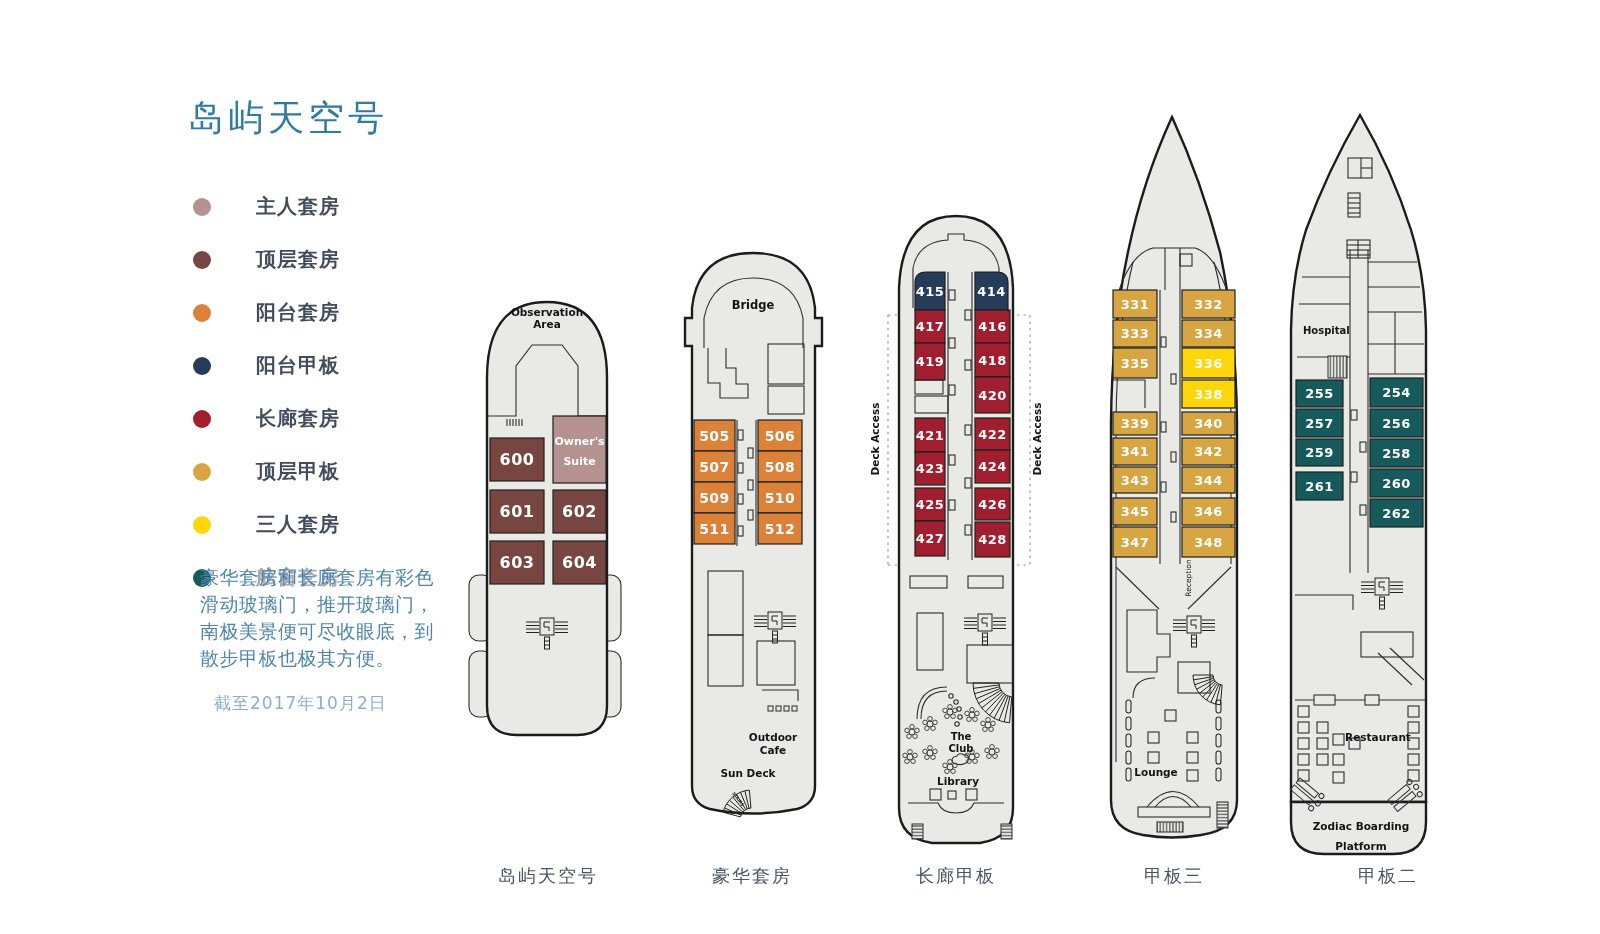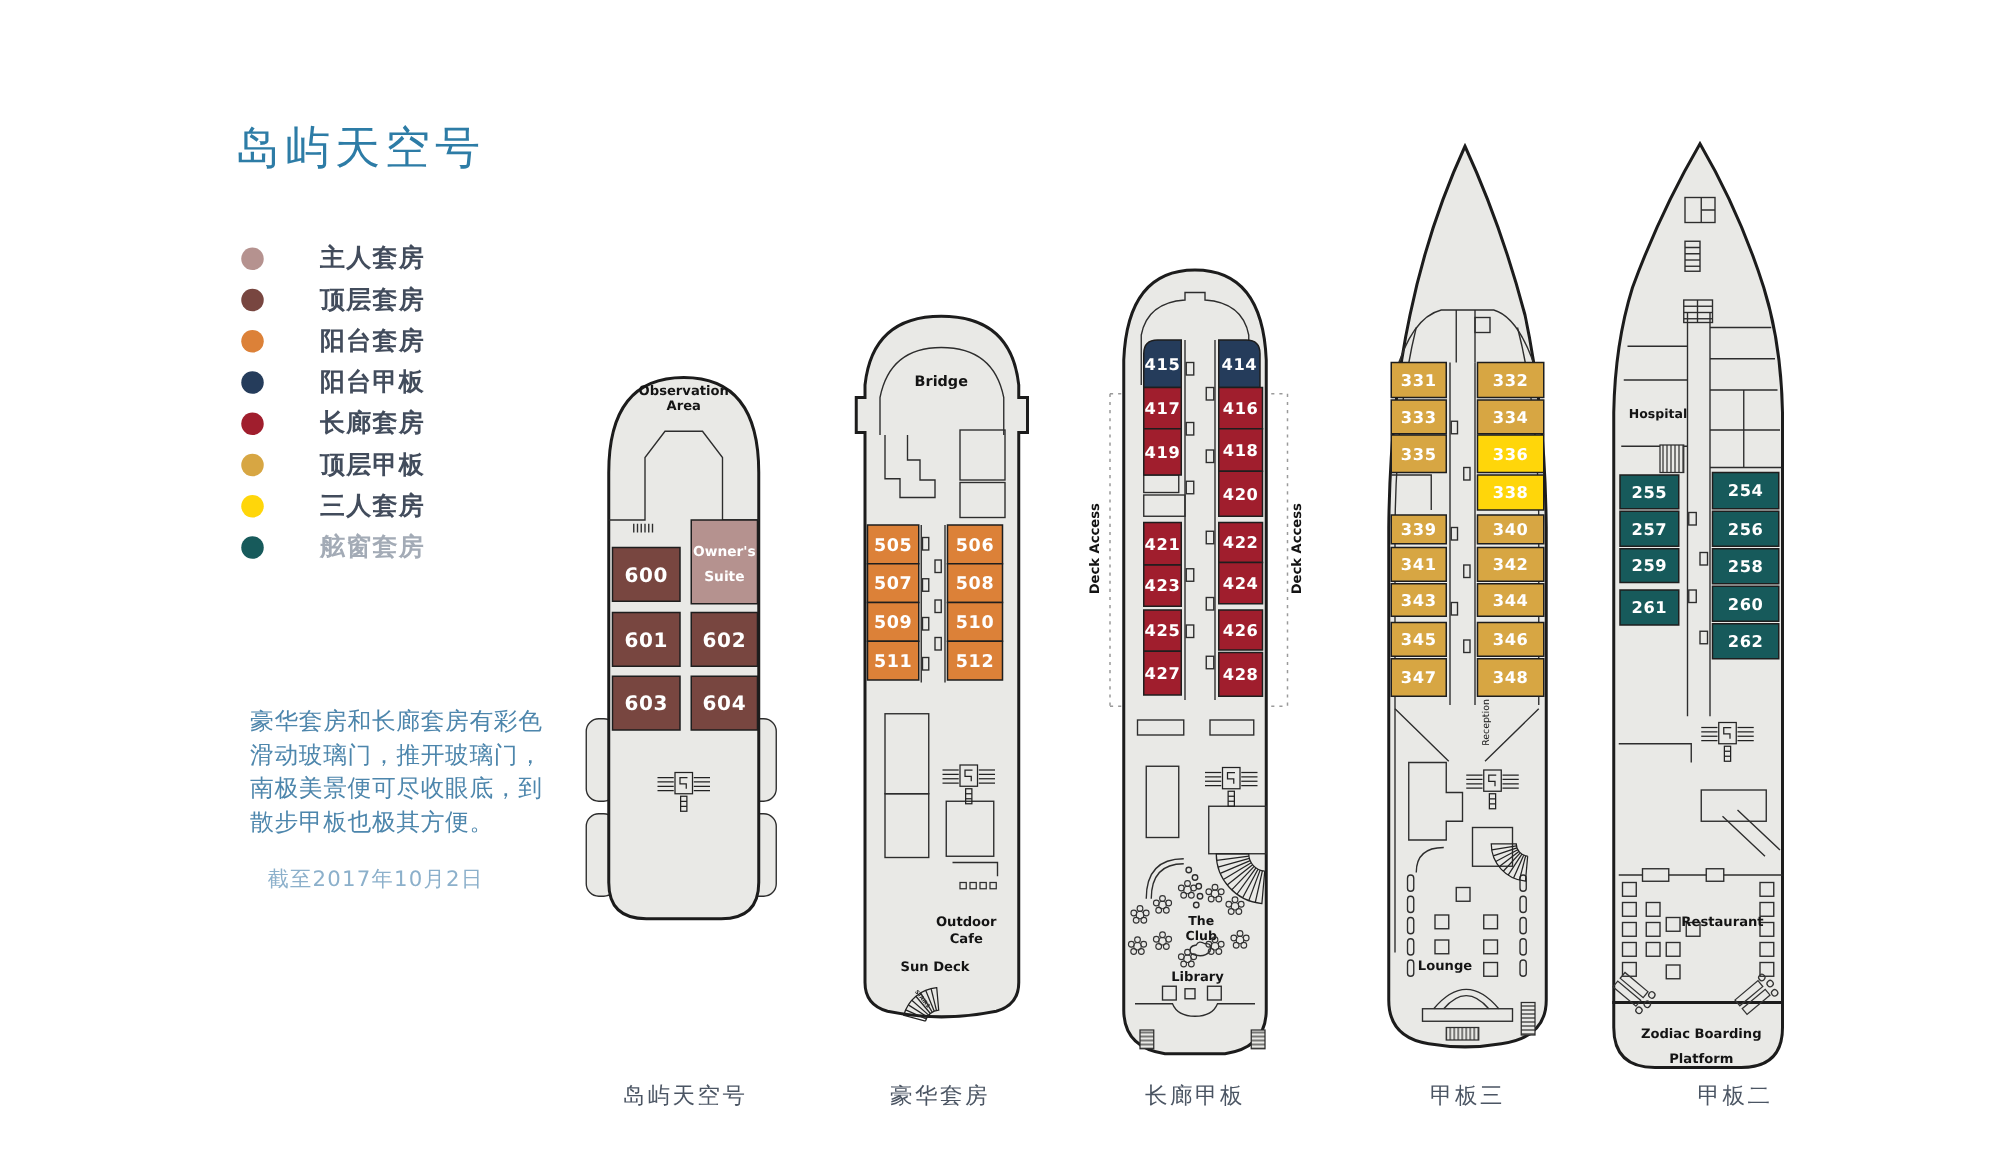--- a/index.html
+++ b/index.html
@@ -1,20 +1,20 @@
 <!DOCTYPE html>
 <html><head>
 <meta charset="utf-8">
 <style>
   html,body{margin:0;padding:0;background:#fff;}
   .canvas{position:relative;width:1600px;height:934px;background:#ffffff;overflow:hidden;
           font-family:"DejaVu Sans",sans-serif;}
   .page-title{position:absolute;left:188px;top:94px;margin:0;font-size:36px;font-weight:500;
           letter-spacing:4px;color:var(--title,#2d7ca6);}
-  .legend{position:absolute;left:193px;top:196px;display:flex;flex-direction:column;gap:12px;}
+  .legend{position:absolute;left:193px;top:196px;display:flex;flex-direction:column;gap:32px;}
   .legend-row{display:flex;align-items:center;height:21px;}
   .legend-dot{width:18px;height:18px;border-radius:50%;margin-right:45px;flex:none;}
   .legend-lab{font-size:20px;font-weight:bold;color:var(--legend_label,#424c5c);letter-spacing:1px;}
   .legend-lab.muted{color:var(--legend_label_muted,#a3abb6);}
   .note{position:absolute;left:200px;top:564px;width:250px;margin:0;font-size:19px;line-height:1.42;
         color:var(--note,#4d86ac);letter-spacing:.5px;}
   .asof{position:absolute;left:200px;top:678px;margin:14px;font-size:17px;color:var(--date,#8cb0cb);letter-spacing:1px;}
   .ship{position:absolute;}
   .deck-label{position:absolute;top:864px;transform:translateX(-50%);font-size:18px;
         color:var(--deck_label,#4b5563);letter-spacing:2px;white-space:nowrap;}

